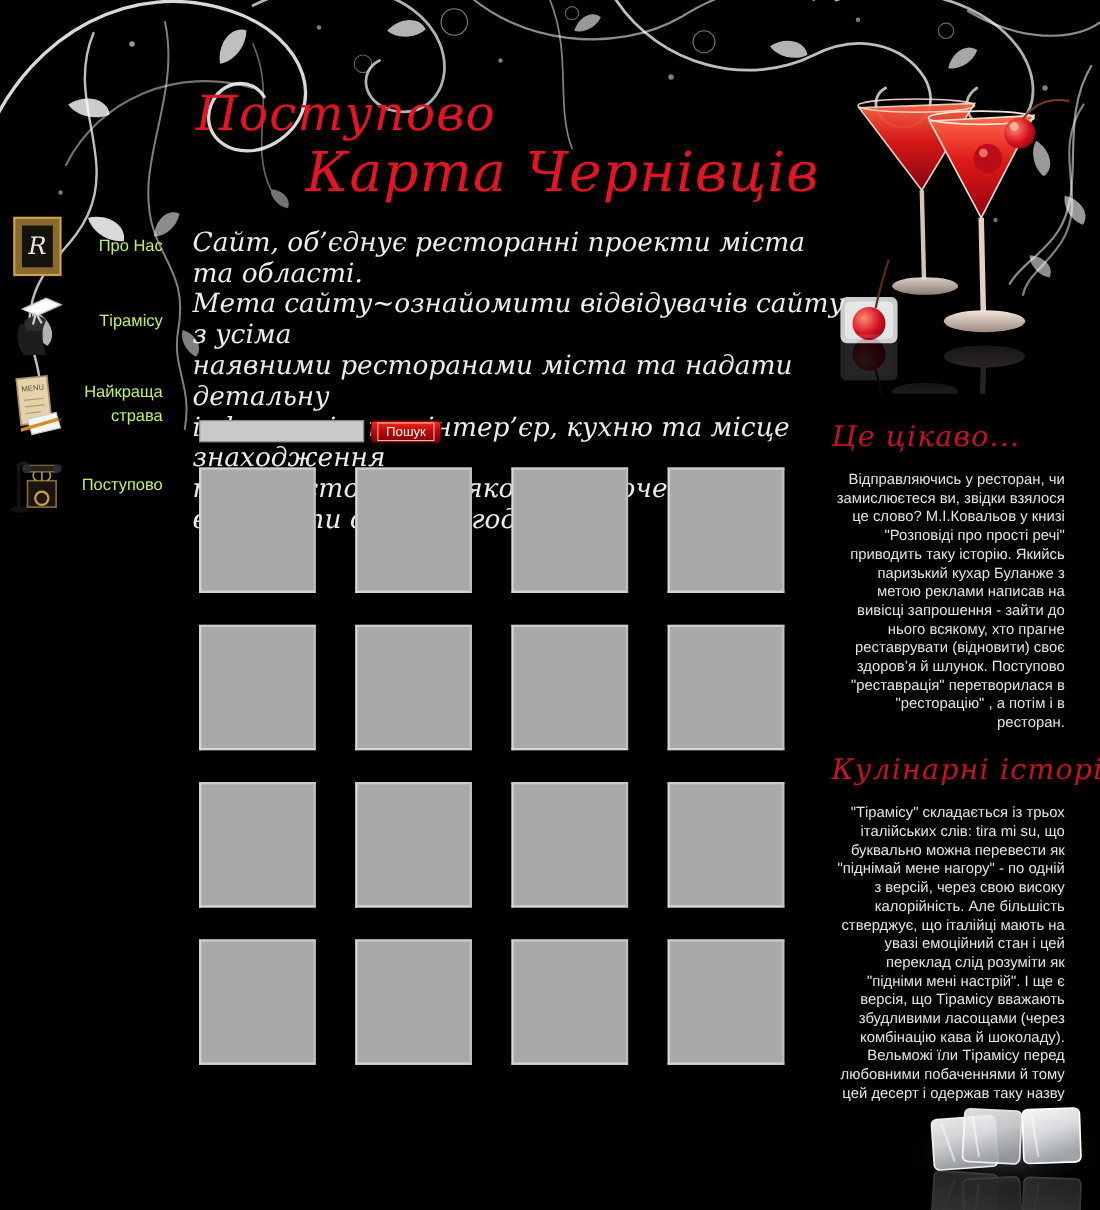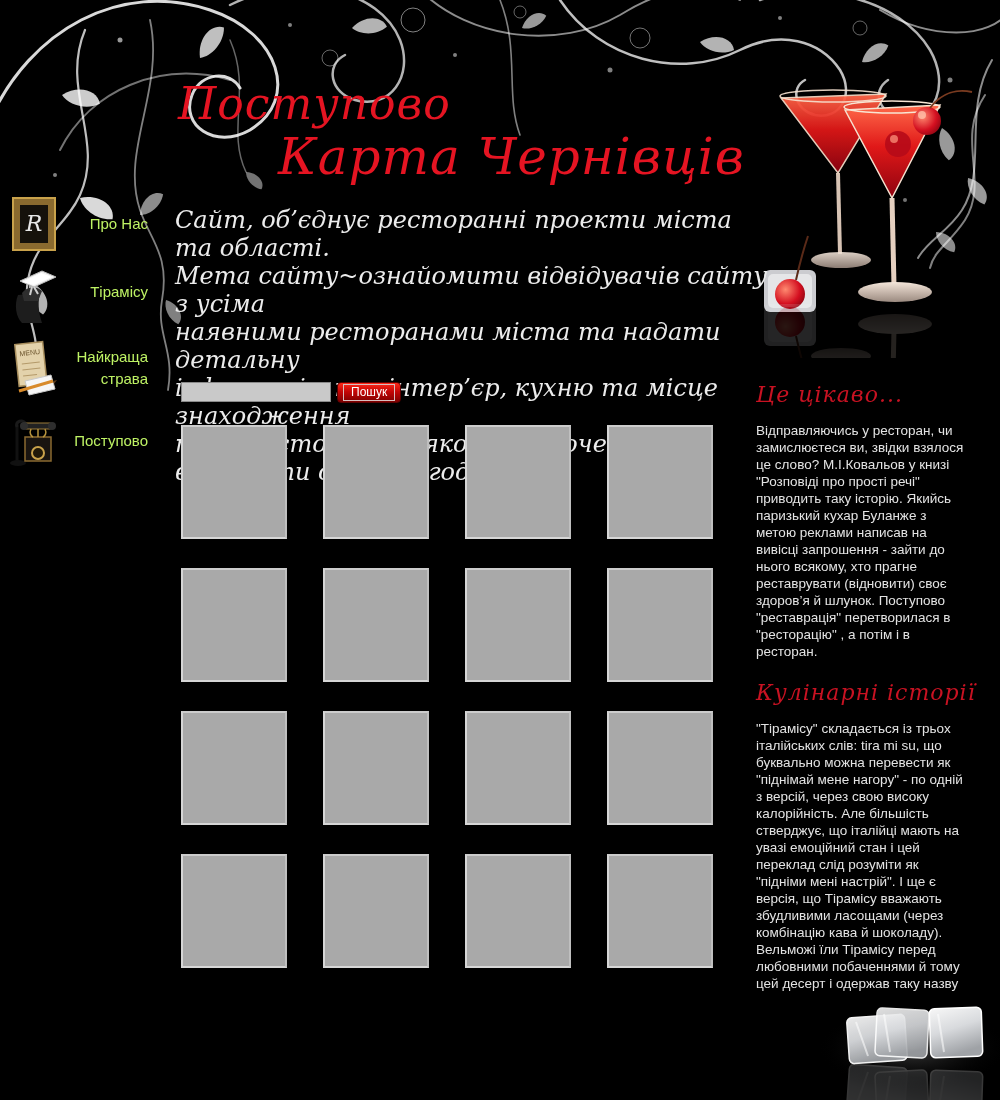--- a/index.html
+++ b/index.html
@@ -39,23 +39,23 @@
   .search-btn span{display:inline-block;border:1px solid #d8bdbd;padding:0 7px;line-height:15px;}
 
   .gallery{position:absolute;left:181px;top:425px;display:grid;
            grid-template-columns:repeat(4,106px);grid-auto-rows:114px;
            column-gap:36px;row-gap:29px;}
   .gallery-box{background:#a9a9a9;border:2px solid #d6d6d6;border-right-color:#bfbfbf;
                border-top-color:#cccccc;box-sizing:border-box;cursor:pointer;}
 
   .aside{position:absolute;left:756px;top:382px;width:212px;}
   .aside h2{font-family:"DejaVu Serif",serif;font-style:italic;font-weight:normal;
-            color:#c81222;font-size:22px;margin:0 0 15px 0;letter-spacing:1px;white-space:nowrap;}
+            color:#c81222;font-size:26px;margin:0 0 15px 0;letter-spacing:1px;white-space:nowrap;}
   .aside h2.second{margin-top:6px;}
-  .aside p{font-size:13.5px;line-height:17px;color:#e3e3e3;margin:0 0 20px 0;}
+  .aside p{font-size:13.5px;line-height:17px;color:#e3e3e3;margin:0 0 20px 0;text-align:right;}
 </style>
 </head>
 <body>
 
 <div class="page">
 
   <svg class="decor-top" width="1000" height="600" viewBox="0 0 1000 600">
     <defs>
       <path id="leaf" d="M0,0 C10,-16 30,-20 38,-8 C28,4 10,6 0,0 Z"></path>
     </defs>

